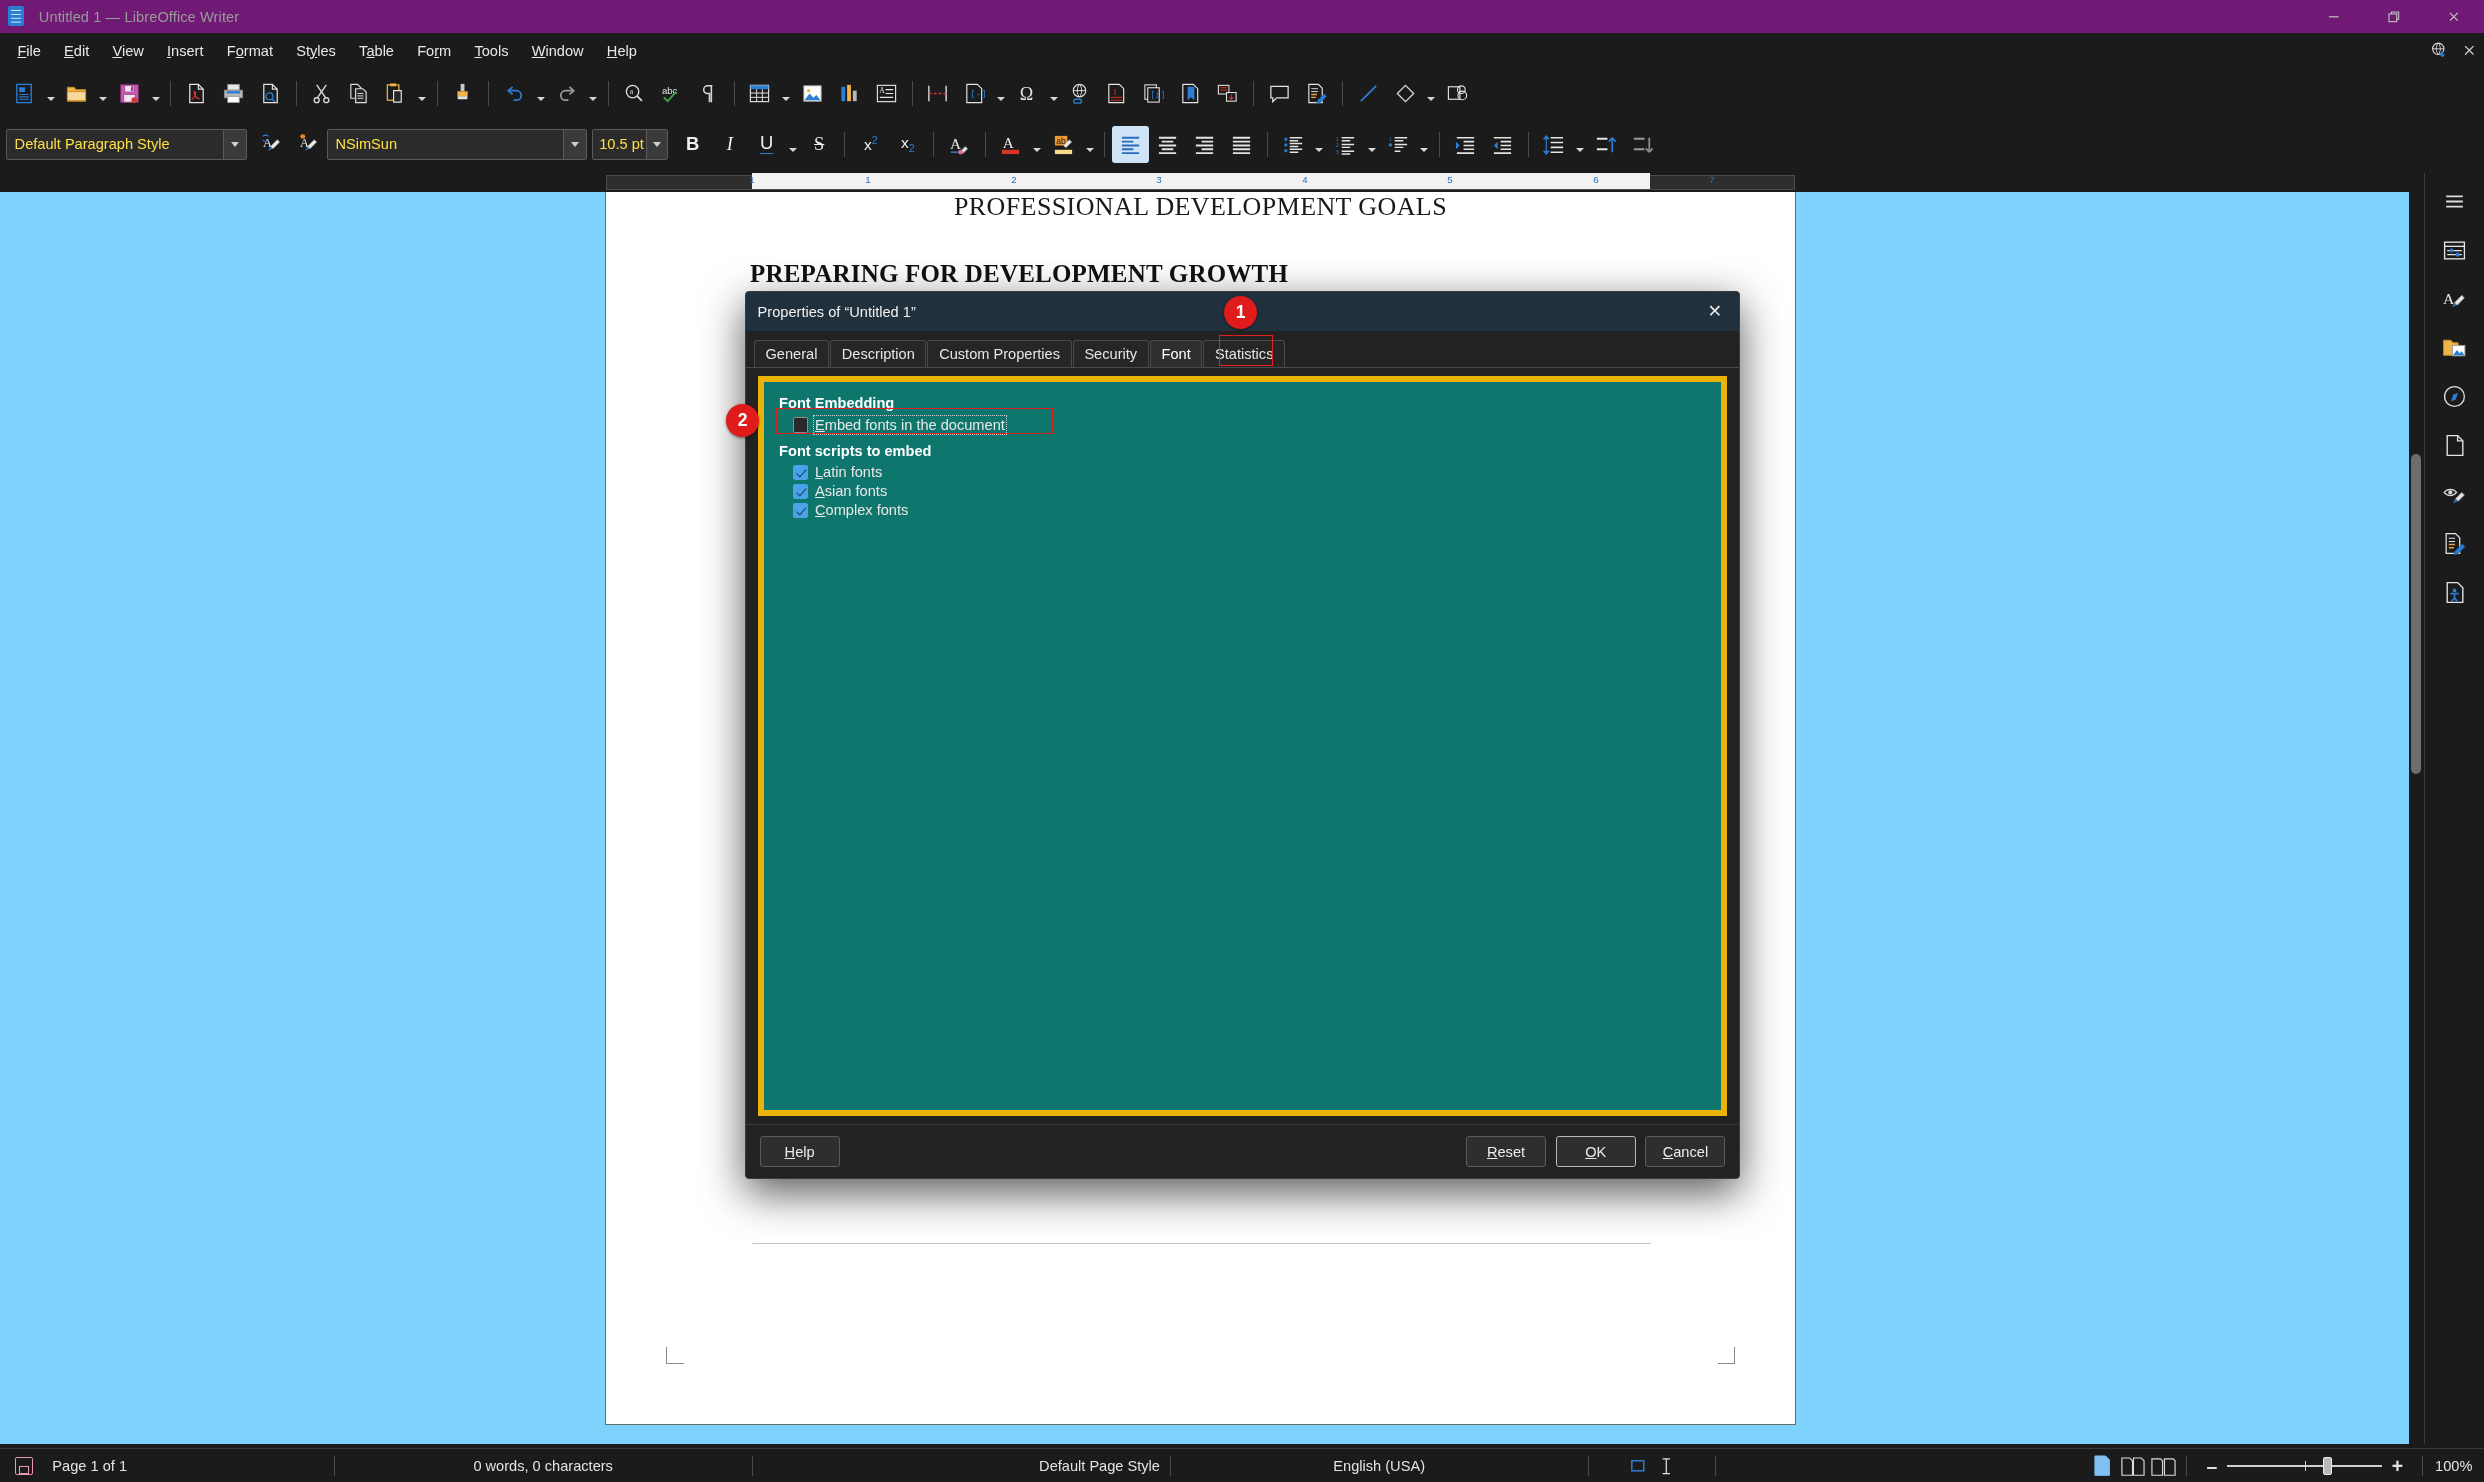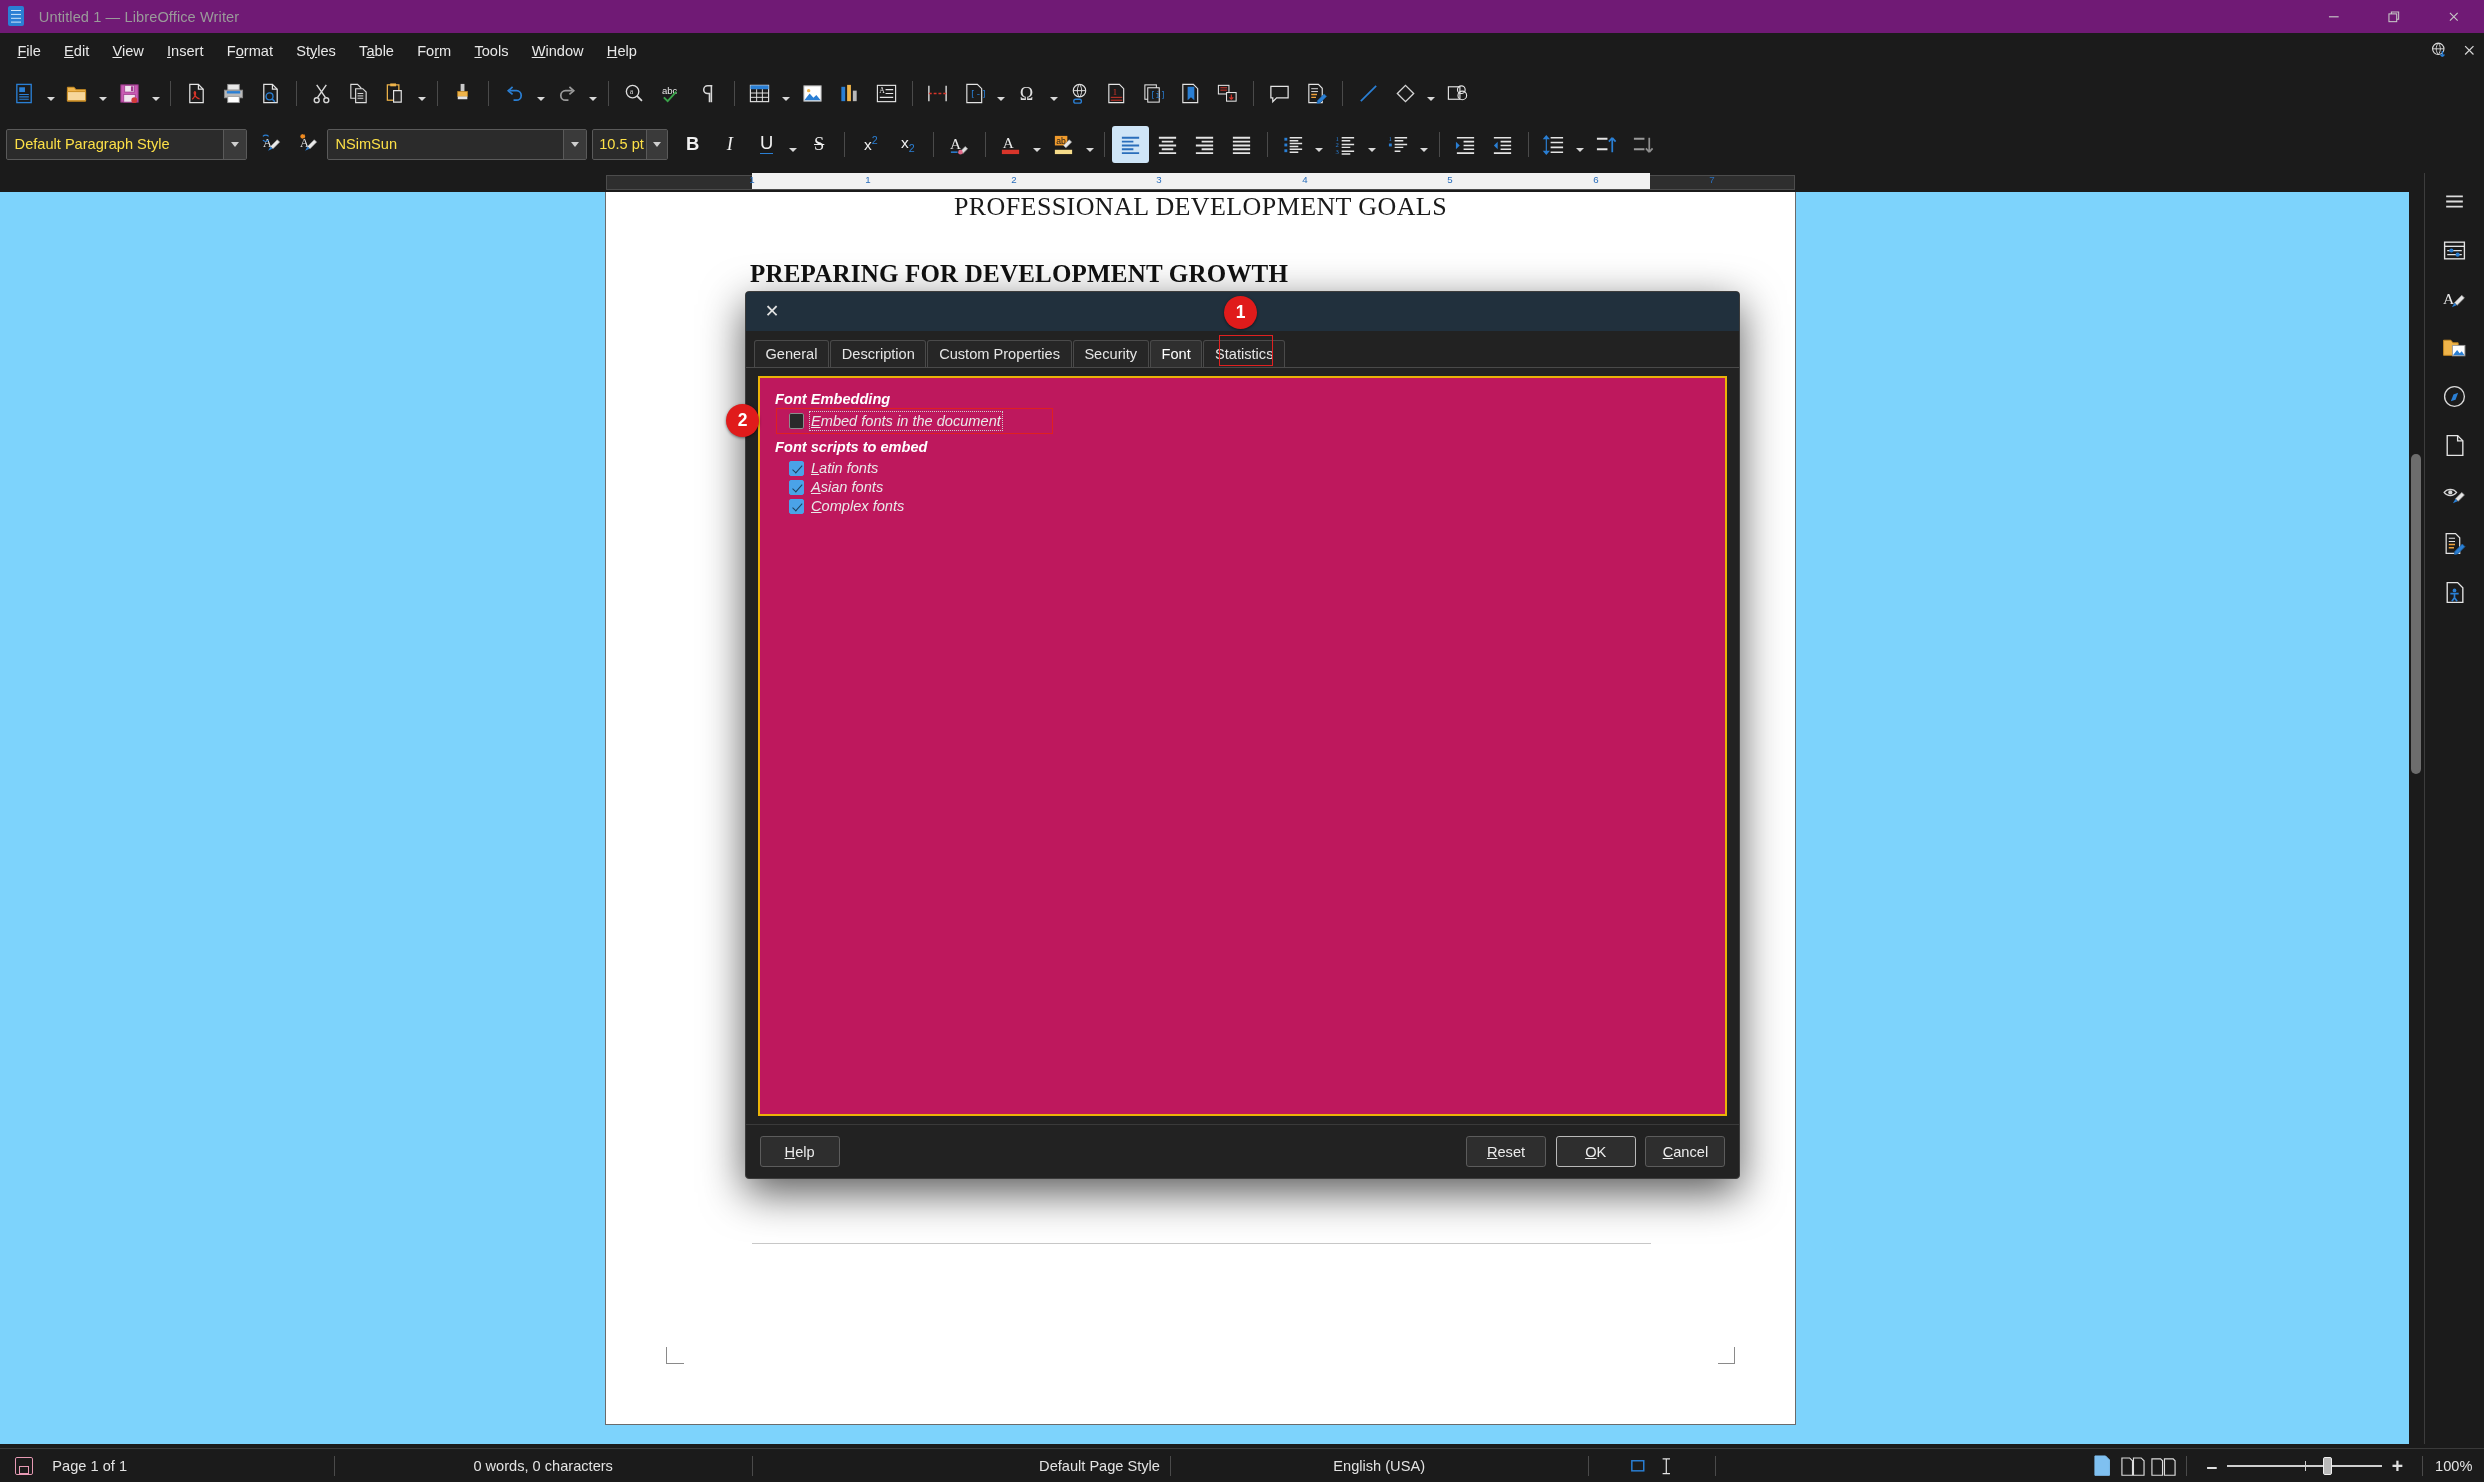--- a/index.html
+++ b/index.html
@@ -200,22 +200,22 @@
   }
   .dlg-tab {
     height: 27px; padding: 0 10.7px; display: flex; align-items: center;
     color: #e6e6e6; font-size: 14.6px; background: #262626;
     border: 1px solid #4a4a4a; border-bottom: none; margin-right: 1px;
     border-radius: 2.9px 2.9px 0 0;
   }
   .dlg-tab.selected { background: #2f2f2f; color: #ffffff; }
 
   .dlg-body {
-    flex: 1 1 auto; margin: 7.8px 11.6px 0 11.6px; background: #be185d;
-    border: 2px solid #eab308; padding: 13.6px 15.5px; position: relative; font-style: italic;
+    flex: 1 1 auto; margin: 7.8px 11.6px 0 11.6px; background: #0f766e;
+    border: 6px solid #eab308; padding: 13.6px 15.5px; position: relative;
   }
   .grp-title { color: #ffffff; font-size: 14.6px; font-weight: bold; margin-bottom: 5.8px; }
   .grp-title.second { margin-top: 9.7px; }
   .chk-row { display: flex; align-items: center; margin: 2.9px 0 2.9px 13.6px; }
   .chk {
     width: 15.5px; height: 15.5px; border: 1px solid #8d8d8d; background: #2a2a2a;
     border-radius: 1.9px; margin-right: 6.8px; flex: 0 0 auto; position: relative;
   }
   .chk.checked { background: #4aa3e8; border-color: #4aa3e8; }
   .chk.checked::after {
@@ -868,20 +868,21 @@
         <div class="zs-thumb"></div>
       </div>
       <span class="zs-sign">+</span>
     </div>
     <div class="sb-div"></div>
     <div class="zoom-pct">100%</div>
   </div>
 
   <div class="dialog">
     <div class="dlg-title">
+      <div class="t">Properties of “Untitled 1”</div>
       <div class="dlg-close">✕</div>
     </div>
 
     <div class="dlg-tabs">
       <div class="dlg-tab">General</div>
       <div class="dlg-tab">Description</div>
       <div class="dlg-tab">Custom Properties</div>
       <div class="dlg-tab">Security</div>
       <div class="dlg-tab selected">Font</div>
       <div class="dlg-tab">Statistics</div>

